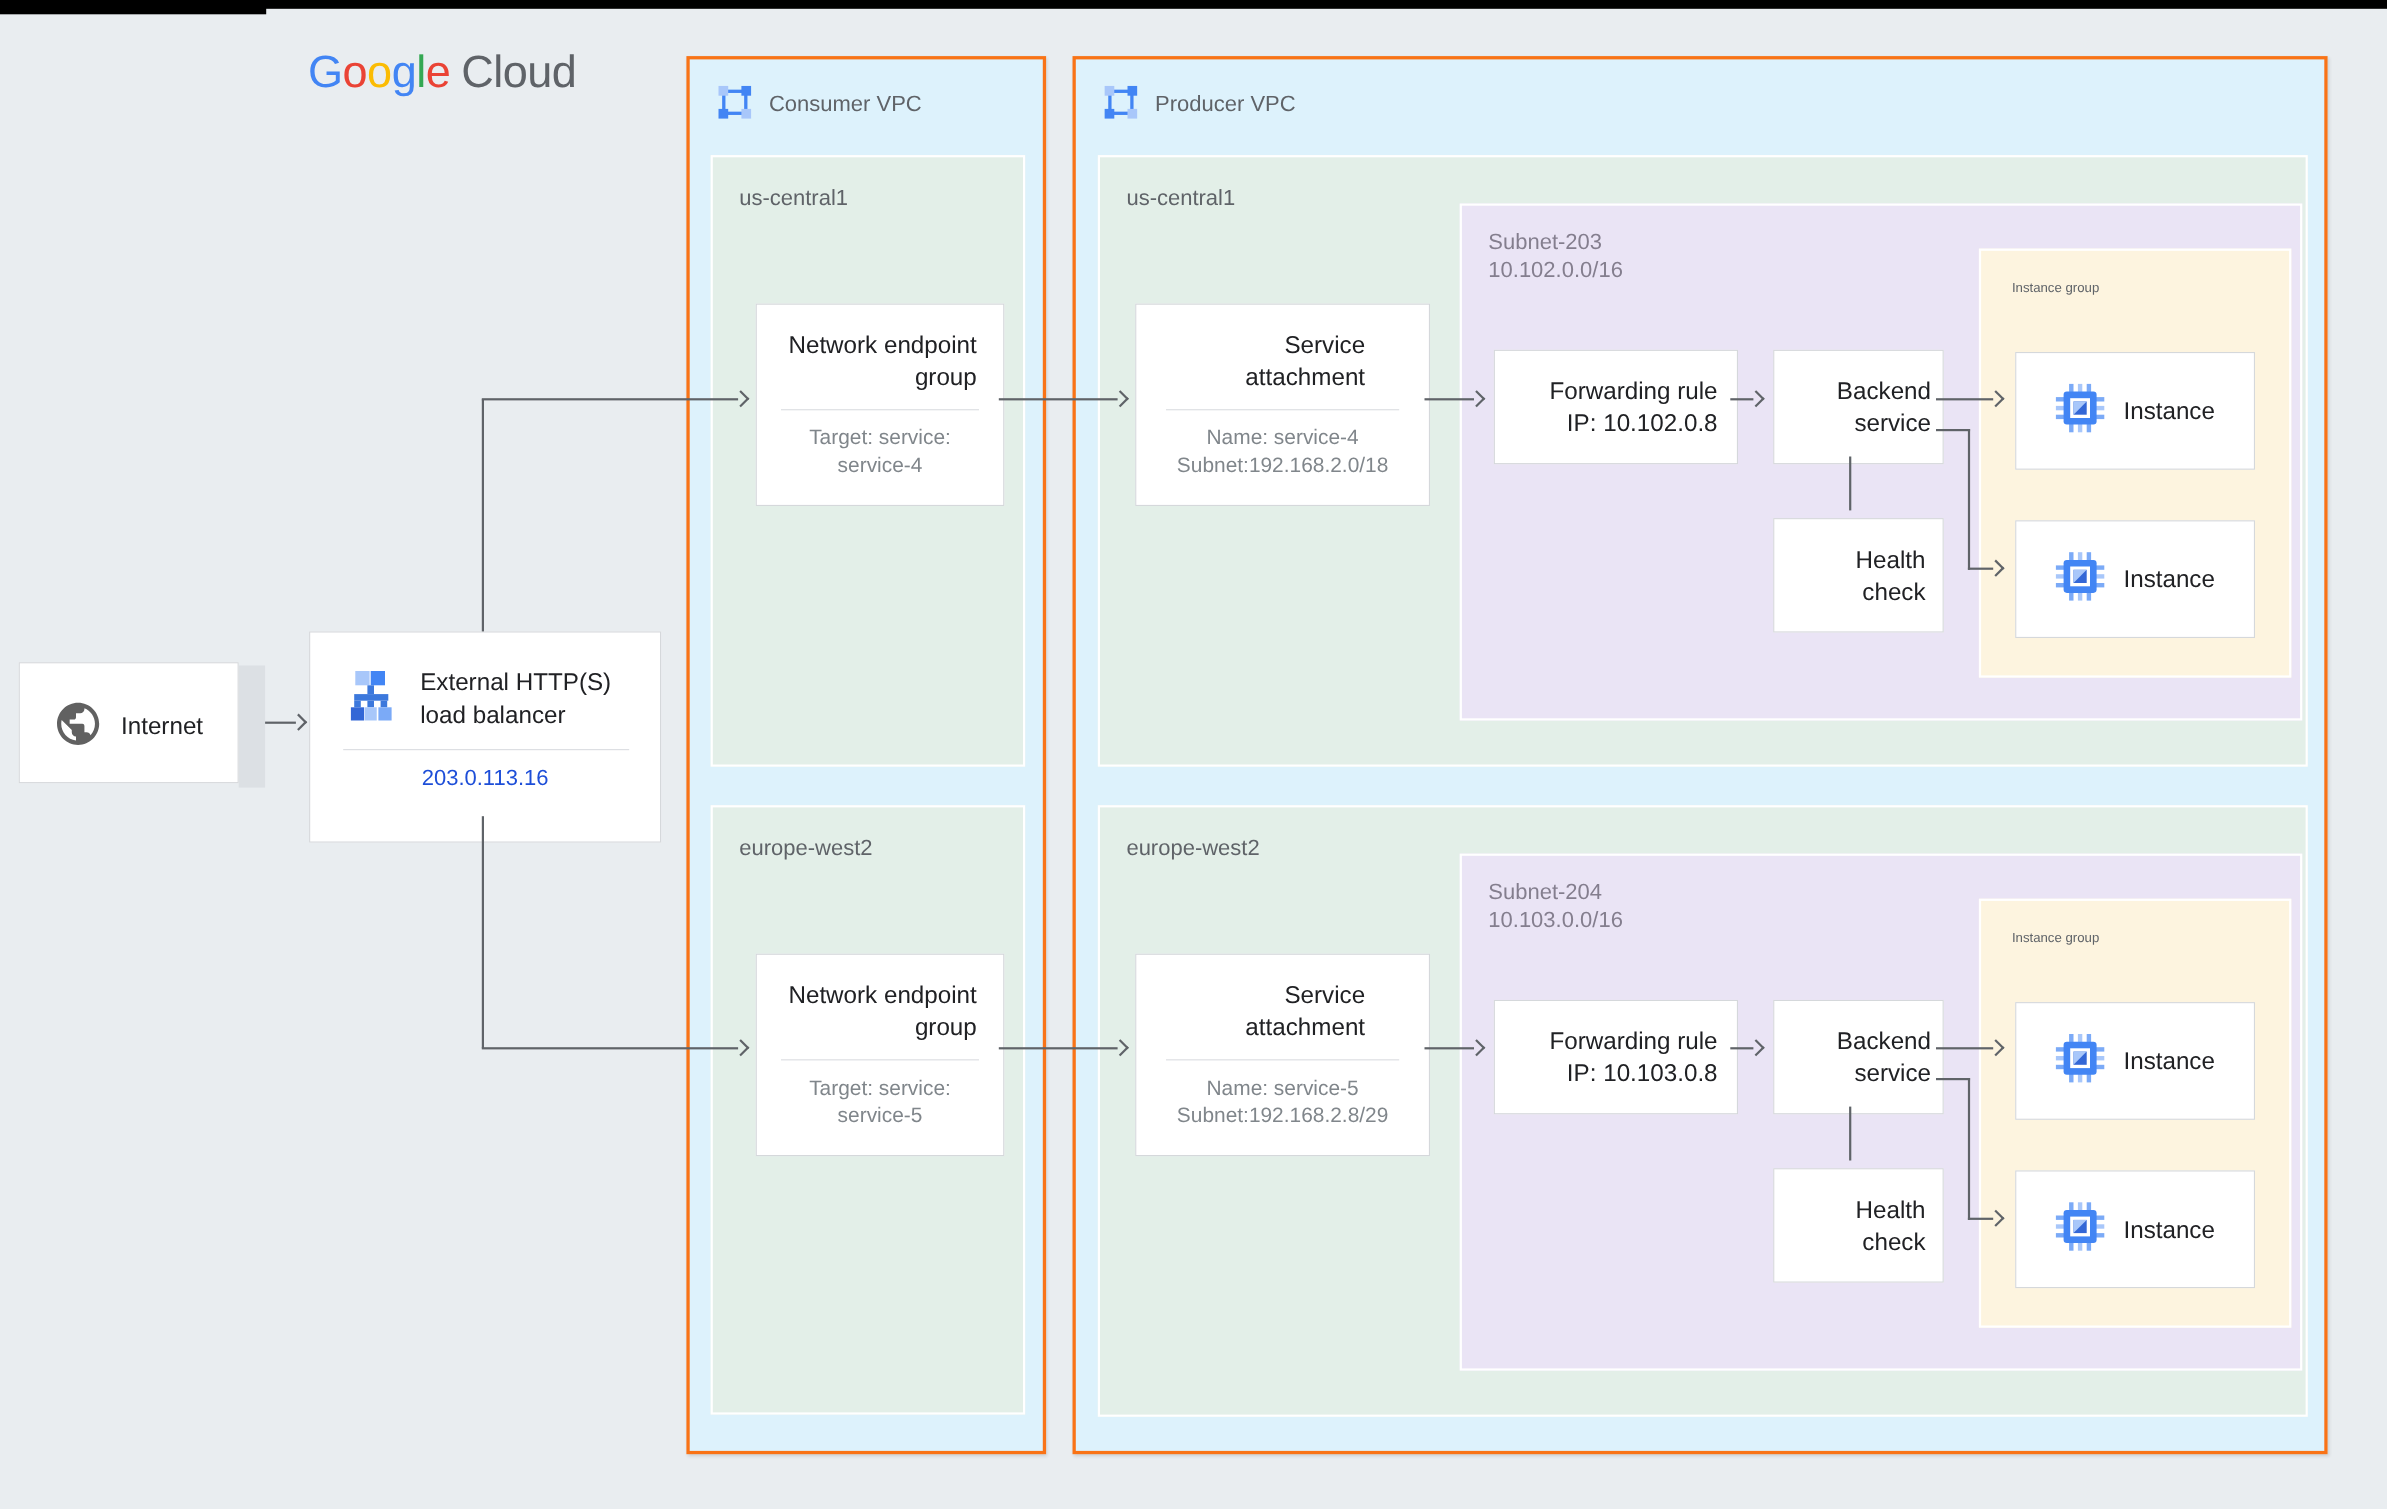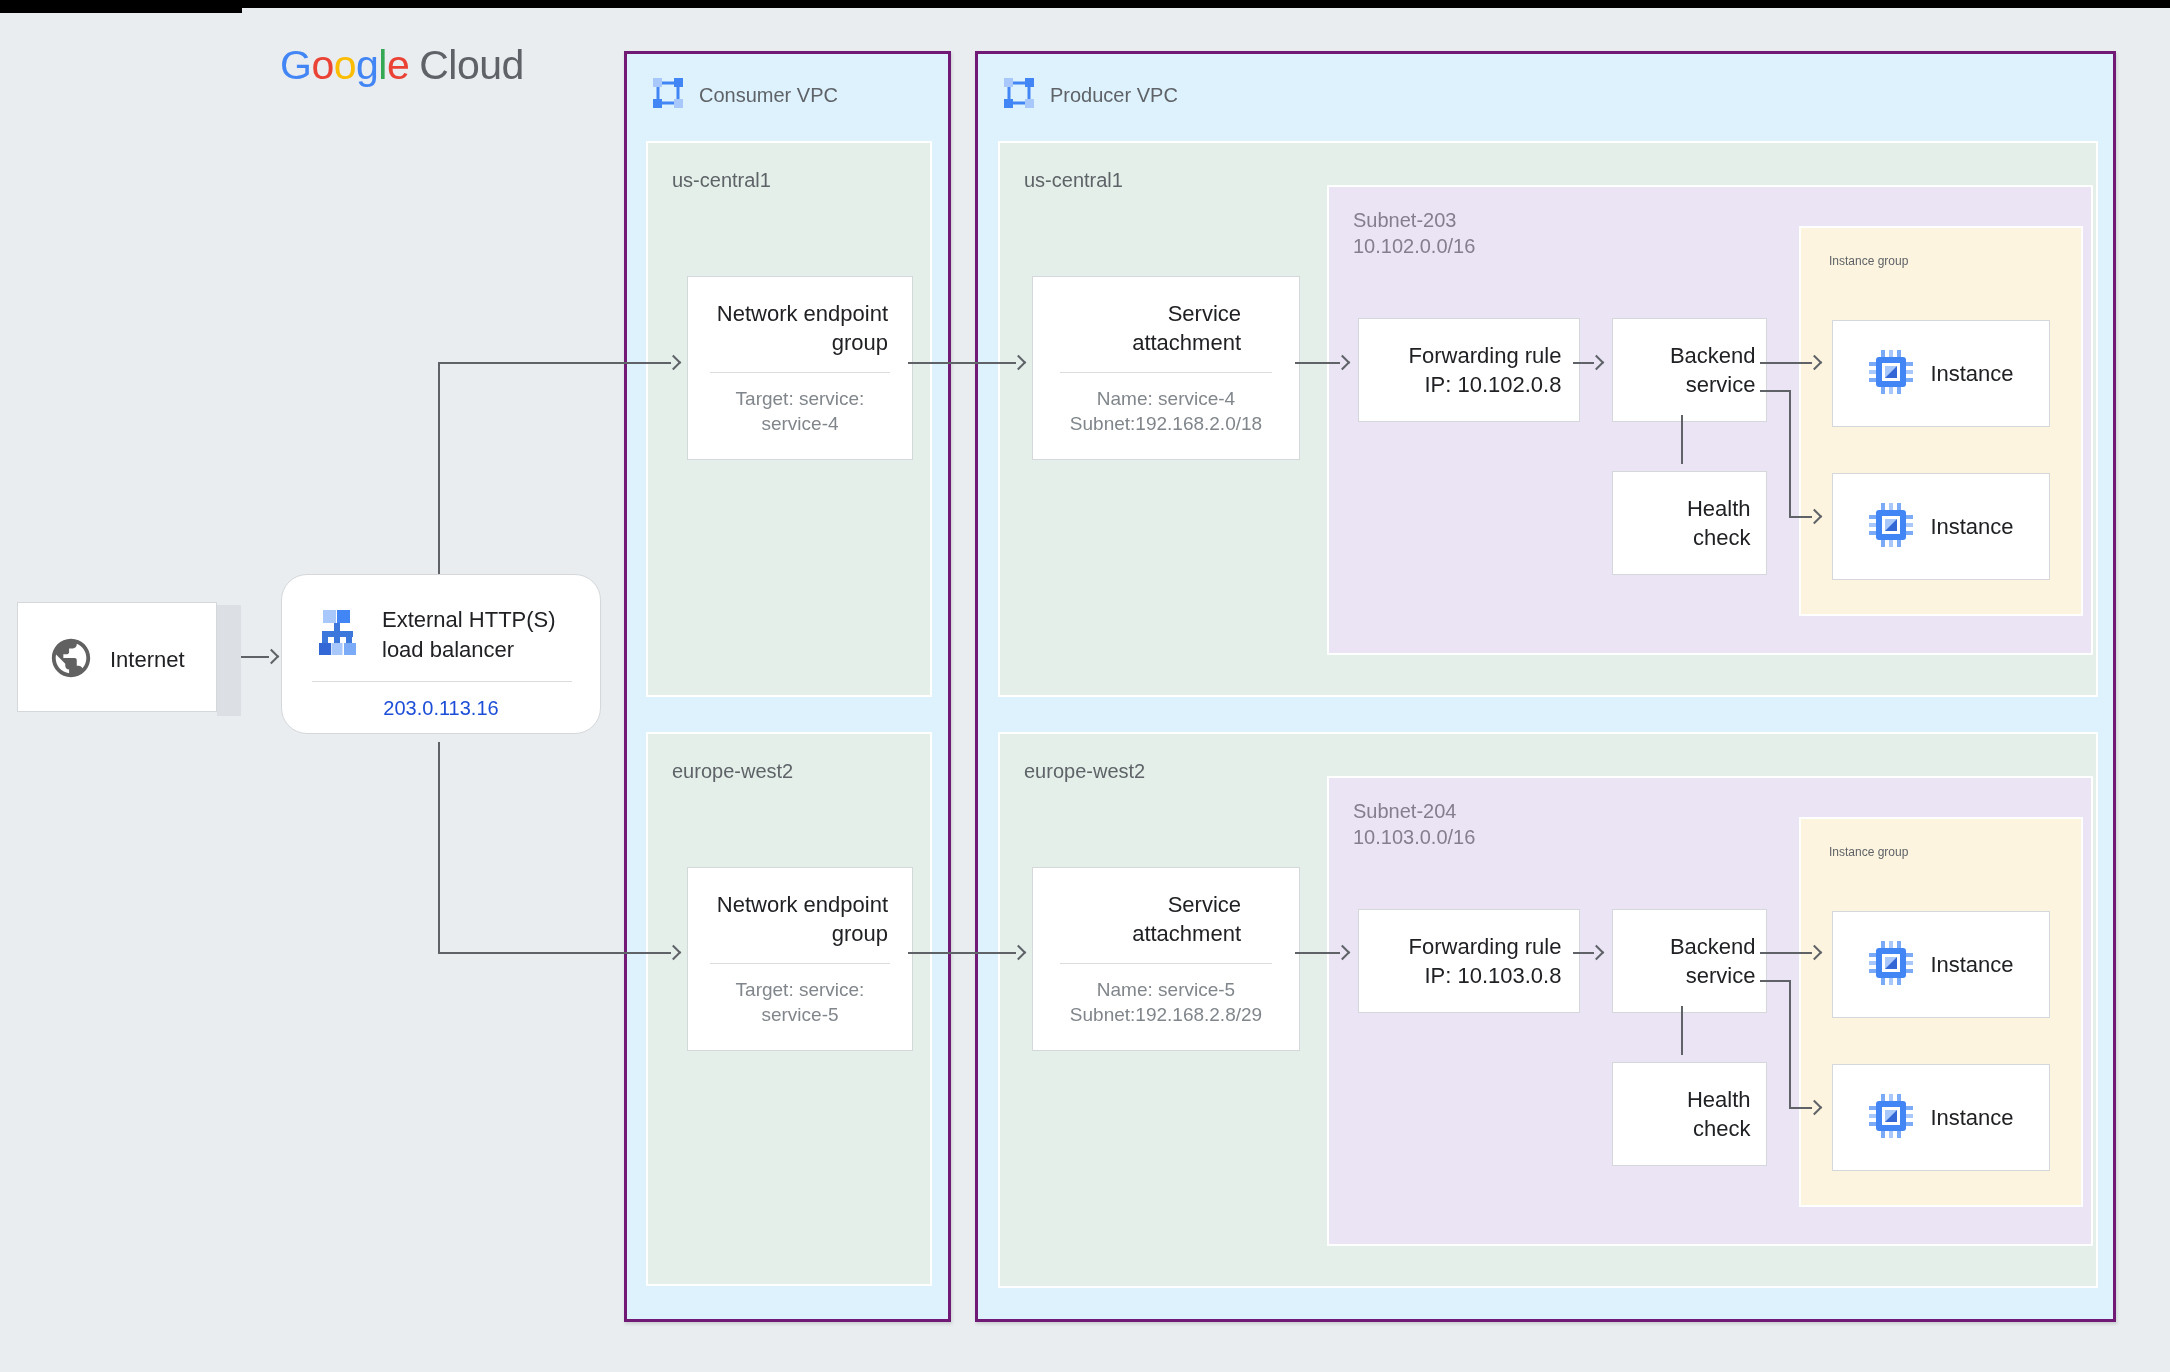--- a/index.html
+++ b/index.html
@@ -16,21 +16,21 @@
 
   
   .logo { position:absolute; left:280px; top:42px; font-size:41px; letter-spacing:-0.5px; }
   .logo .c-blue  { color:#4285F4; }
   .logo .c-red   { color:#EA4335; }
   .logo .c-yel   { color:#FBBC04; }
   .logo .c-grn   { color:#34A853; }
   .logo .suffix  { color:#5F6368; margin-left:10px; }
 
   
-  .vpc    { position:absolute; background:#DDF2FC; border:3px solid #701a75; box-shadow:1px 2px 3px rgba(60,64,67,.18); }
+  .vpc    { position:absolute; background:#DDF2FC; border:3px solid #f97316; box-shadow:1px 2px 3px rgba(60,64,67,.18); }
   .region { position:absolute; background:#E3EFE8; border:2px solid #fff; }
   .subnet { position:absolute; background:#EAE4F5; border:2px solid #fff; }
   .igroup { position:absolute; background:#FDF4DF; border:2px solid #fff; }
   .vpc-header { position:absolute; left:26px; top:24px; display:flex; align-items:center; gap:16px; }
   .vpc-label, .zone-label { font-size:20px; color:#5F6368; }
   .zone-label { position:absolute; left:24px; top:26px; }
   .subnet-label { position:absolute; left:24px; top:20px; font-size:20px; color:#847E8E; line-height:1.3; }
   .igroup-label { position:absolute; left:28px; top:26px; font-size:12px; color:#5F6368; }
 
   
@@ -294,21 +294,21 @@
   <div class="shadow-strip" style="left:217px; top:605px; width:24px; height:111px;"></div>
   <div class="node" style="left:17px; top:602px; width:200px; height:110px;">
     <span class="abs" style="left:30px; top:32px;">
       <svg width="46" height="46" viewBox="0 0 24 24">
         <path fill="#616161" d="M12 2C6.48 2 2 6.48 2 12s4.48 10 10 10 10-4.48 10-10S17.52 2 12 2zm-1 17.93c-3.95-.49-7-3.85-7-7.93 0-.62.08-1.21.21-1.79L9 15v1c0 1.1.9 2 2 2v1.93zm6.9-2.54c-.26-.81-1-1.39-1.9-1.39h-1v-3c0-.55-.45-1-1-1H8v-2h2c.55 0 1-.45 1-1V7h2c1.1 0 2-.9 2-2v-.41c2.93 1.19 5 4.06 5 7.41 0 2.08-.8 3.97-2.1 5.39z"></path>
       </svg>
     </span>
     <span class="abs node-title" style="left:92px; top:42px;">Internet</span>
   </div>
 
-  <div class="node" style="left:281px; top:574px; width:320px; height:160px;border-radius:26px;">
+  <div class="node" style="left:281px; top:574px; width:320px; height:192px;">
     <div class="lb-content">
       <span class="lb-icon">
         <svg width="48" height="48" viewBox="0 0 48 48">
           <rect x="9" y="1" width="13" height="13" fill="#A8C7FA"></rect>
           <rect x="23" y="1" width="13" height="13" fill="#4285F4"></rect>
           <rect x="20" y="14" width="6" height="8" fill="#3C78DC"></rect>
           <rect x="8" y="22" width="31" height="6" fill="#3C78DC"></rect>
           <rect x="8" y="28" width="6" height="6" fill="#3C78DC"></rect>
           <rect x="20" y="28" width="6" height="6" fill="#3C78DC"></rect>
           <rect x="32" y="28" width="6" height="6" fill="#3C78DC"></rect>

